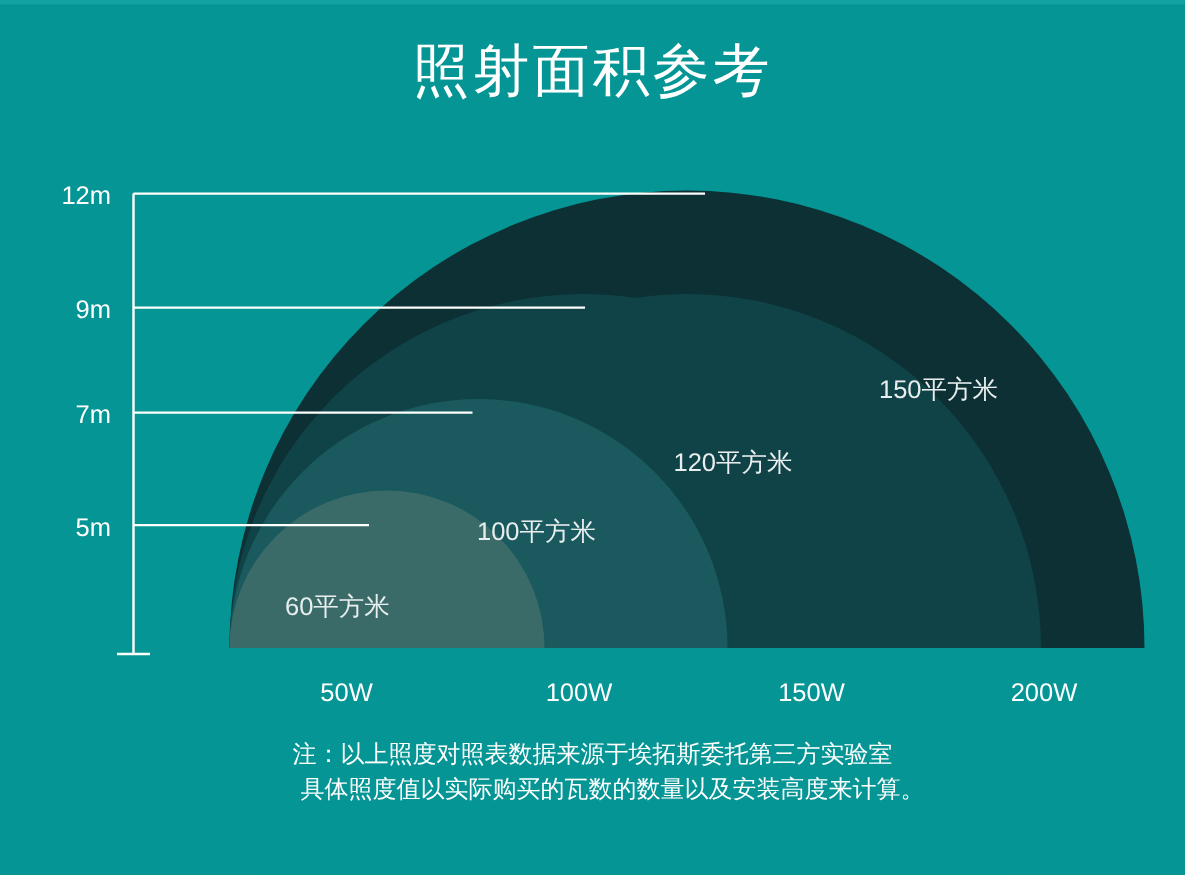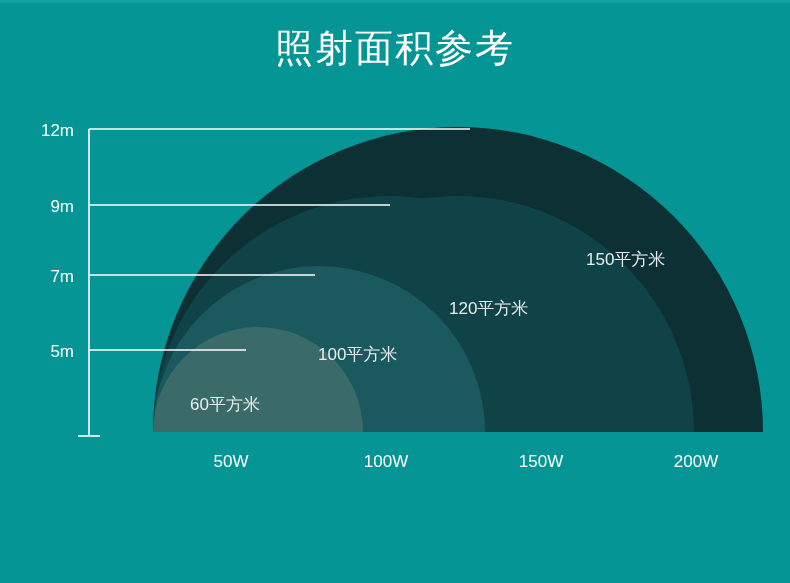--- a/index.html
+++ b/index.html
@@ -139,14 +139,18 @@
 
     <g>
       <text class="band-label" x="190" y="410">60平方米</text>
       <text class="band-label" x="318" y="360">100平方米</text>
       <text class="band-label" x="449" y="314">120平方米</text>
       <text class="band-label" x="586" y="265">150平方米</text>
     </g>
 
   </svg>
 
+  <div id="footnote">
+    <span class="fn-line">注：以上照度对照表数据来源于埃拓斯委托第三方实验室</span>
+    <span class="fn-line">      具体照度值以实际购买的瓦数的数量以及安装高度来计算。</span>
+  </div>
 
 </div>
 
 </body></html>

